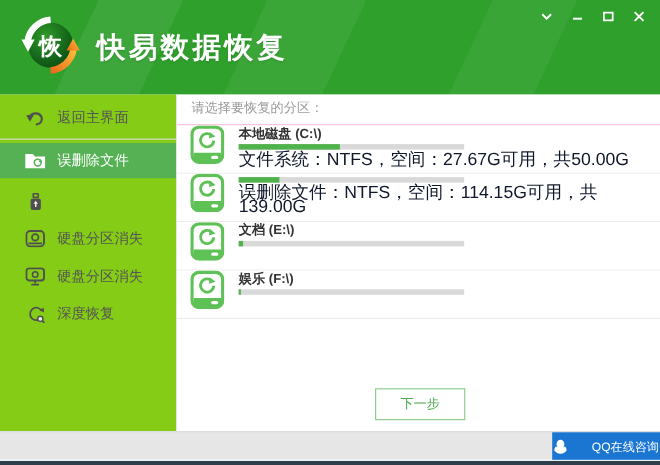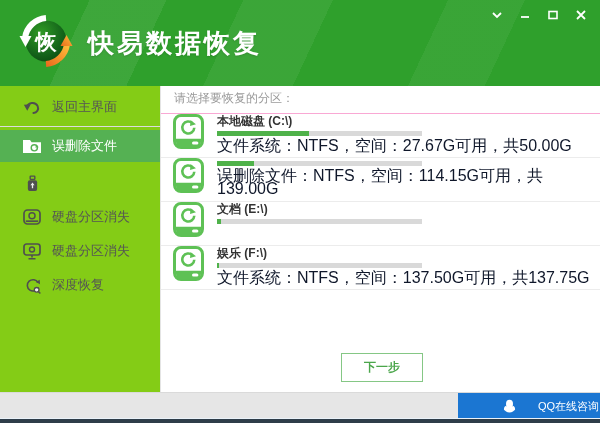--- a/index.html
+++ b/index.html
@@ -32,26 +32,26 @@
   .prompt{height:23px;padding:4px 0 0 13px;font-size:12px;color:#9a9a9a;border-bottom:1px solid #f9a8d4;}
   .plist{}
   .p-item{height:43px;display:flex;padding-left:12px;border-bottom:1px solid #ececec;cursor:pointer;background:#fff;}
   .p-icon{width:31px;height:35px;flex:0 0 31px;}
   .p-info{margin-left:13px;}
   .p-name{font-size:12px;color:#333;font-weight:bold;line-height:14px;}
   .p-bar{width:205px;height:5px;background:var(--track,#d9d9d9);margin:3px 0 3px 0;}
   .p-fill{height:5px;background:var(--progress-green,#4fb24a);}
   .p-details{font-size:16px;color:#0f172a;line-height:13px;}
   .next-btn{position:absolute;left:180px;top:267px;width:80px;height:27px;background:#fff;
-    border:1px solid #85c785;color:#4ba64b;font-size:12px;display:flex;align-items:center;justify-content:center;cursor:pointer;font-weight:bold;}
+    border:1px solid #85c785;color:#4ba64b;font-size:12px;display:flex;align-items:center;justify-content:center;cursor:pointer;}
 
   
   .footer{position:absolute;left:0;top:392px;width:600px;height:26px;background:#e6e6e6;border-top:1px solid #dadada;box-sizing:border-box;}
   .qq-btn{position:absolute;right:0;top:0;width:98px;height:26px;background:var(--qq-blue,#1b76d2);
-    color:#fff;font-size:11px;display:flex;align-items:center;justify-content:center;gap:22px;cursor:pointer;padding-left:44px;}
+    color:#fff;font-size:11px;display:flex;align-items:center;justify-content:center;gap:22px;cursor:pointer;}
   .bottom-strip{position:absolute;left:0;top:418px;width:600px;height:5px;
     background:linear-gradient(#eaf2f9 0 1.5px,#2e3d49 1.5px);}
 </style>
 </head>
 <body>
 
 <div class="app">
 
   <div class="header">
     <svg class="logo" viewBox="0 0 56 56">
@@ -223,21 +223,20 @@
           <path d="M19.5 9.2 a6 6 0 1 0 1.8 4.6" fill="none" stroke="#5ec155" stroke-width="2.6"></path>
           <polygon points="17.6,6.2 23,10.2 17,12" fill="#5ec155"></polygon>
           <path d="M3 24.8 h25 v3.2 a5.2 5.2 0 0 1 -5.2 5.2 H8.2 A5.2 5.2 0 0 1 3 28 z" fill="#5ec155"></path>
           <rect x="19" y="27.6" width="6.4" height="3" rx="1.5" fill="#fff"></rect>
         </svg>
         <div class="p-info">
           <div class="p-name">娱乐 (F:\)</div>
           <div class="p-bar">
               <div class="p-fill" style="width: 1%;"></div>
             </div>
-          <div class="p-details">文件系统：NTFS，空间：137.50G可用，共137.75G</div>
         </div>
       </div>
     </div>
 
     <div class="next-btn">下一步</div>
   </div>
 
   <div class="footer">
     <div class="qq-btn">
       <svg width="13" height="14" viewBox="0 0 14 16">

